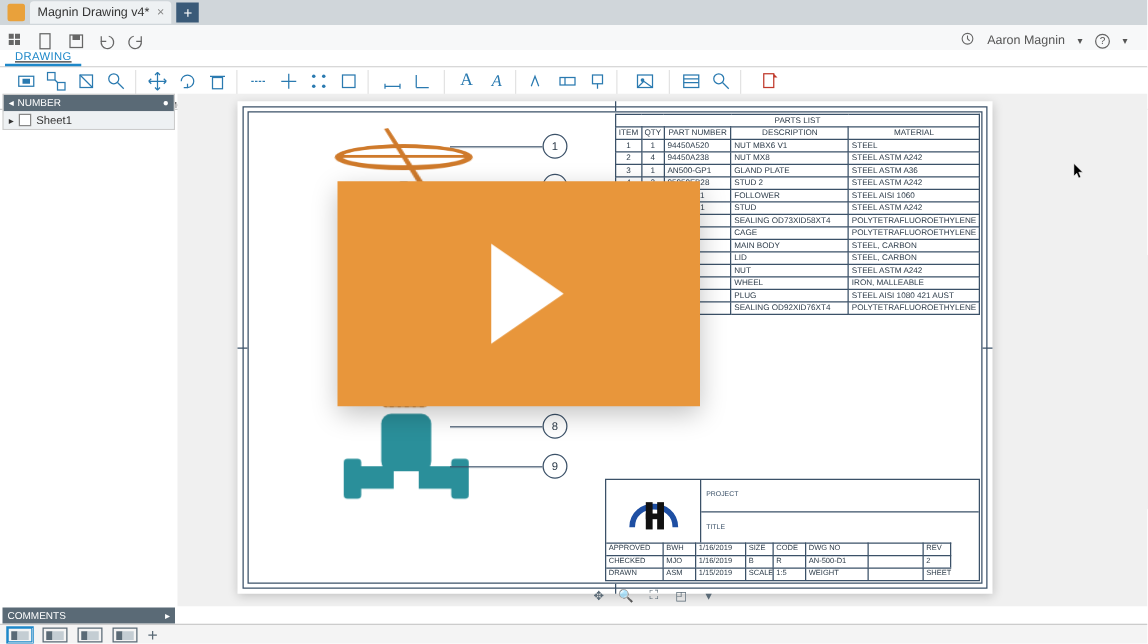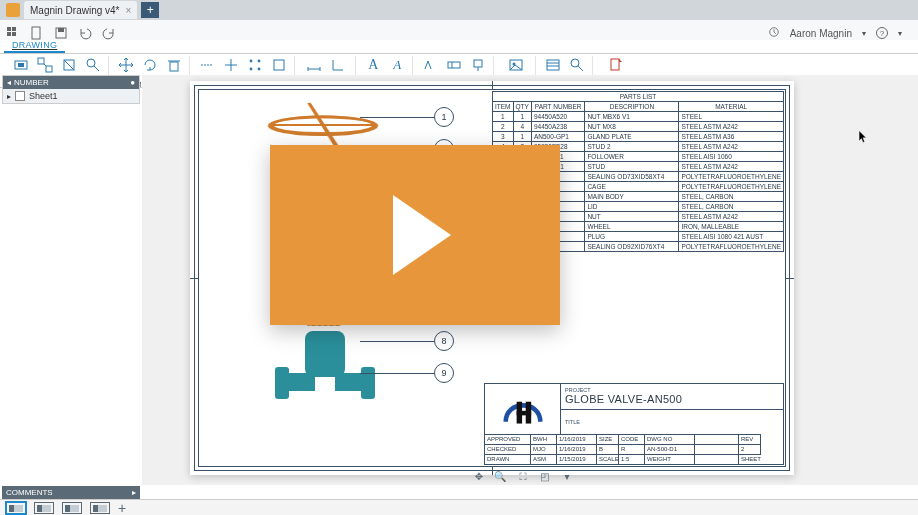--- a/index.html
+++ b/index.html
@@ -738,21 +738,20 @@
           <svg viewBox="0 0 50 44">
             <path d="M6 36 C6 12 44 12 44 36" fill="none" stroke="#1e4fa3" stroke-width="5"></path>
             <rect x="18" y="14" width="6" height="24" fill="#111"></rect>
             <rect x="28" y="14" width="6" height="24" fill="#111"></rect>
             <rect x="18" y="24" width="16" height="5" fill="#111"></rect>
           </svg>
         </div>
         <div class="tb-titles">
           <div class="tb-row">
             <span class="tb-lbl">PROJECT</span>
-            <span class="tb-val">GLOBE VALVE-AN500</span>
           </div>
           <div class="tb-row">
             <span class="tb-lbl">TITLE</span>
           </div>
         </div>
       </div>
       <div class="tb-grid" id="tb-grid">
           <div class="tb-cell">APPROVED</div>
           <div class="tb-cell">BWH</div>
           <div class="tb-cell">1/16/2019</div>

